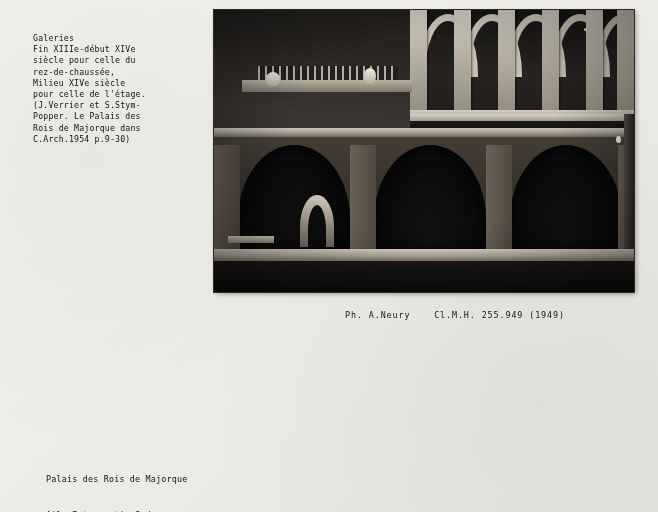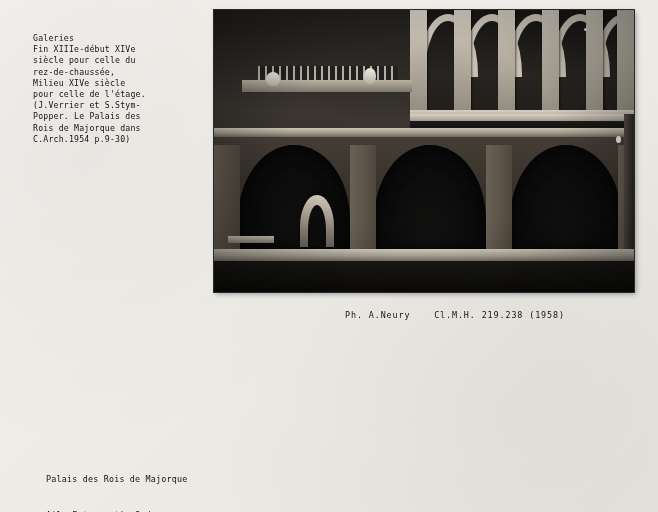--- a/index.html
+++ b/index.html
@@ -336,21 +336,21 @@
       <div class="foreground"></div>
 
       <div class="speck" style="left:402px; top:126px; width:5px; height:7px;"></div>
       <div class="speck" style="left:370px; top:18px; width:3px; height:3px;"></div>
 
       <div class="photo-noise"></div>
       <div class="vignette"></div>
     </div>
   </div>
 
-  <div class="typed" id="photo-credit">Ph. A.Neury    Cl.M.H. 219.238 (1958)</div>
+  <div class="typed" id="photo-credit">Ph. A.Neury    Cl.M.H. 255.949 (1949)</div>
 
   <div class="typed" id="caption-bottom">
     <br>
     <span class="indent">Palais des Rois de Majorque</span>
     <span class="indent">Aile Est, partie Sud</span>
     
   </div>
 
   <div class="grain"></div>
 </div>

